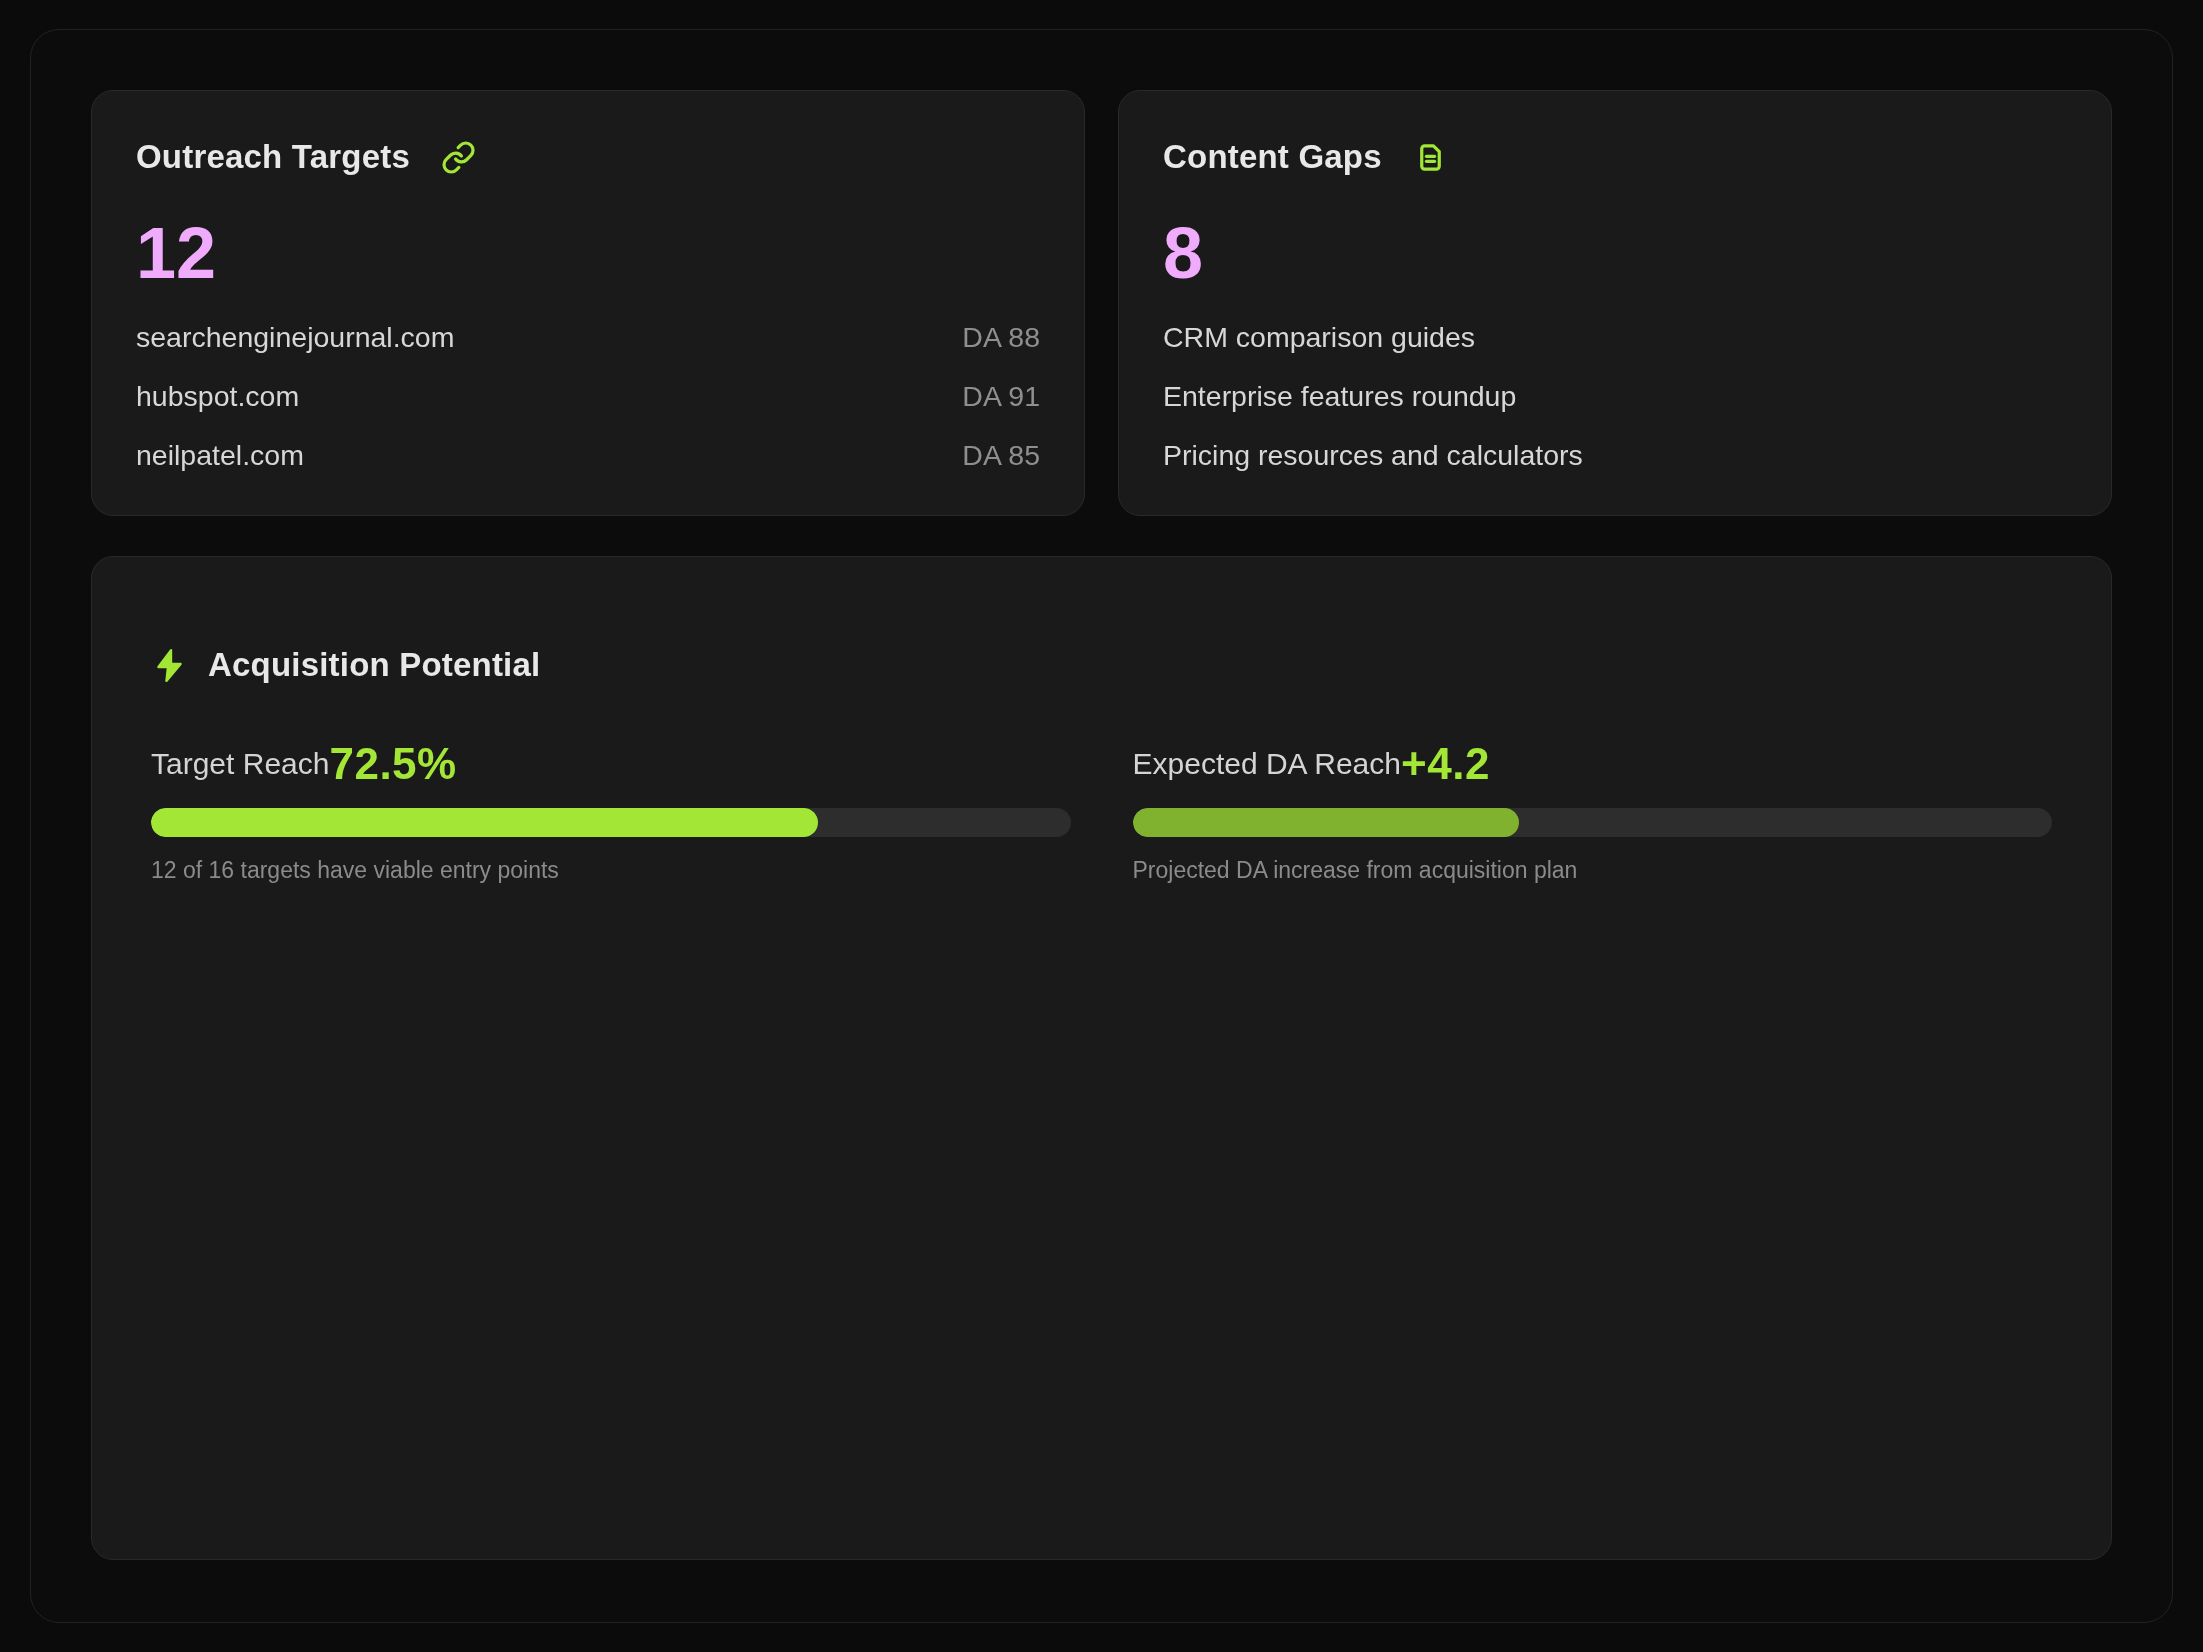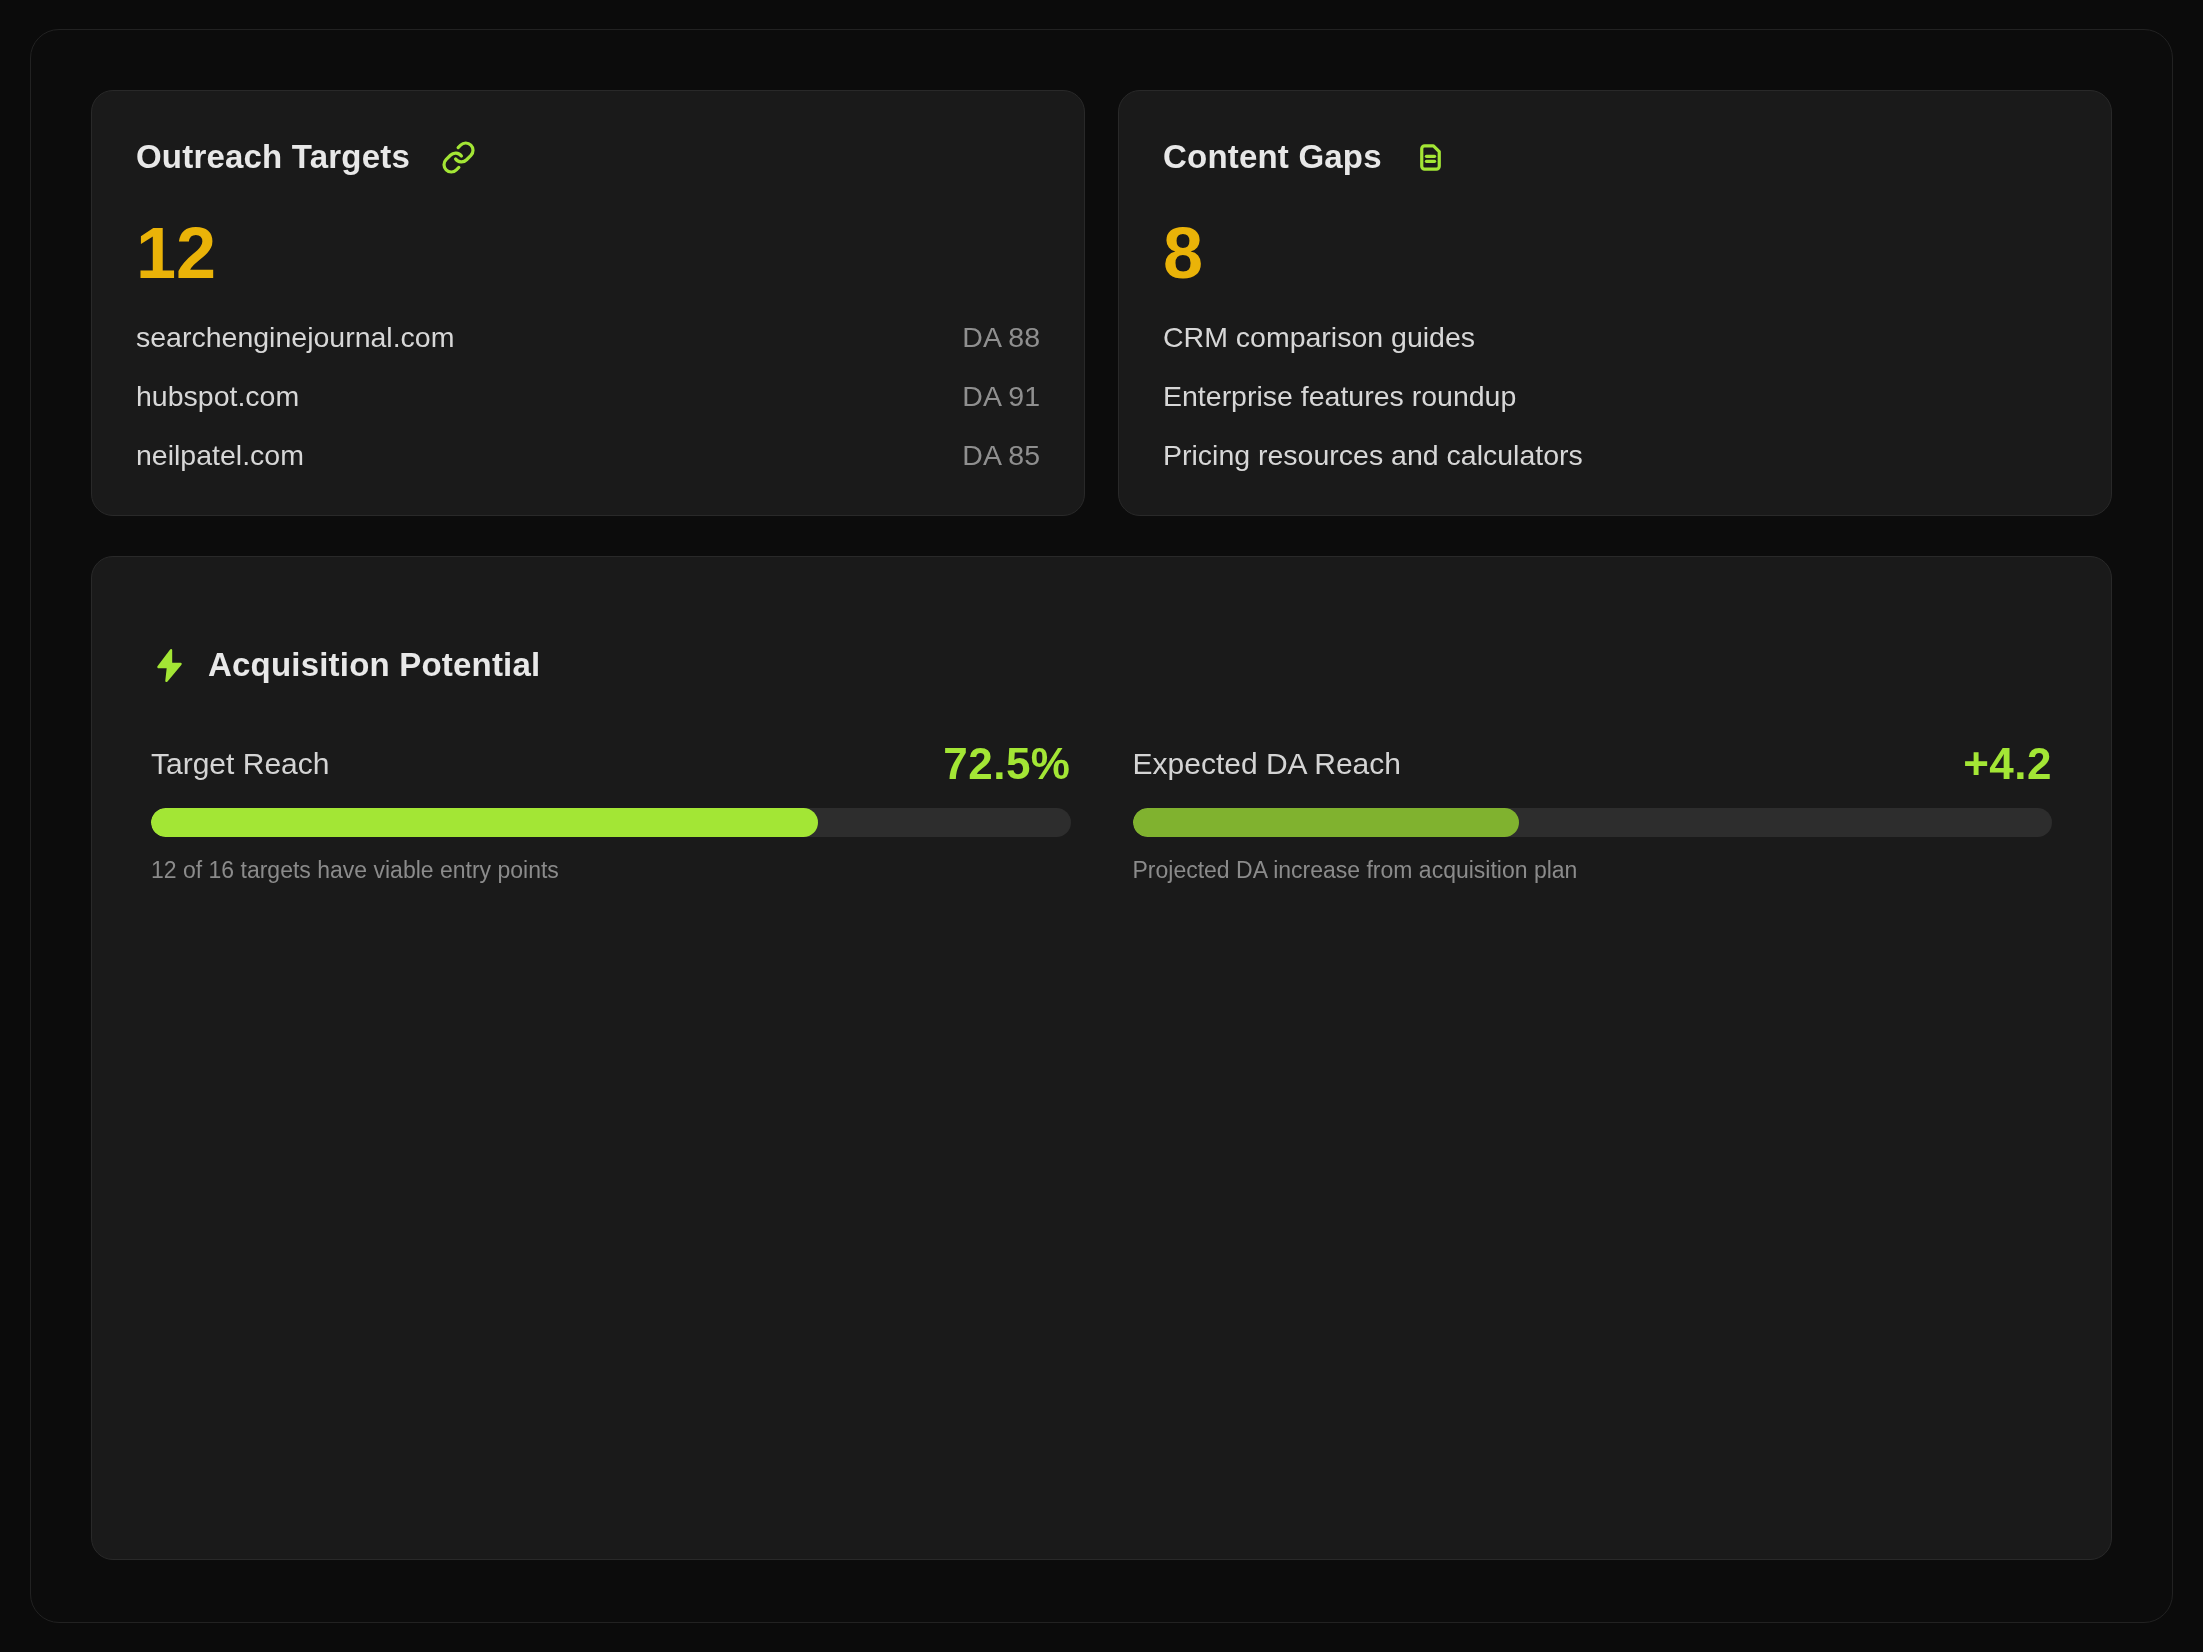--- a/index.html
+++ b/index.html
@@ -52,21 +52,21 @@
     color: #e8e8e8;
     letter-spacing: 0.2px;
   }
   .title-row svg { flex: 0 0 auto; display: block; }
 
   .big-number {
     margin-top: 40px;
     font-size: 72px;
     line-height: 73px;
     font-weight: 700;
-    color: #eab308;
+    color: #f0abfc;
   }
 
   .rows { margin-top: 18.4px; text-align: right; }
   .row {
     height: 59px;
     display: flex;
     align-items: center;
     justify-content: space-between;
   }
   .row-label { font-size: 28.5px; color: #d7d7d7; }
@@ -81,21 +81,21 @@
 
   .metrics {
     display: grid;
     grid-template-columns: 1fr 1fr;
     column-gap: 62px;
     margin-top: 55px;
   }
   .metric-head {
     display: flex;
     align-items: center;
-    justify-content: space-between;
+    justify-content: flex-start;
     height: 44px;
   }
   .metric-label { font-size: 30px; color: #d4d4d4; }
   .metric-value {
     font-size: 44px;
     font-weight: 700;
     color: #a3e635;
     letter-spacing: 0.5px;
   }
   .bar-track {

